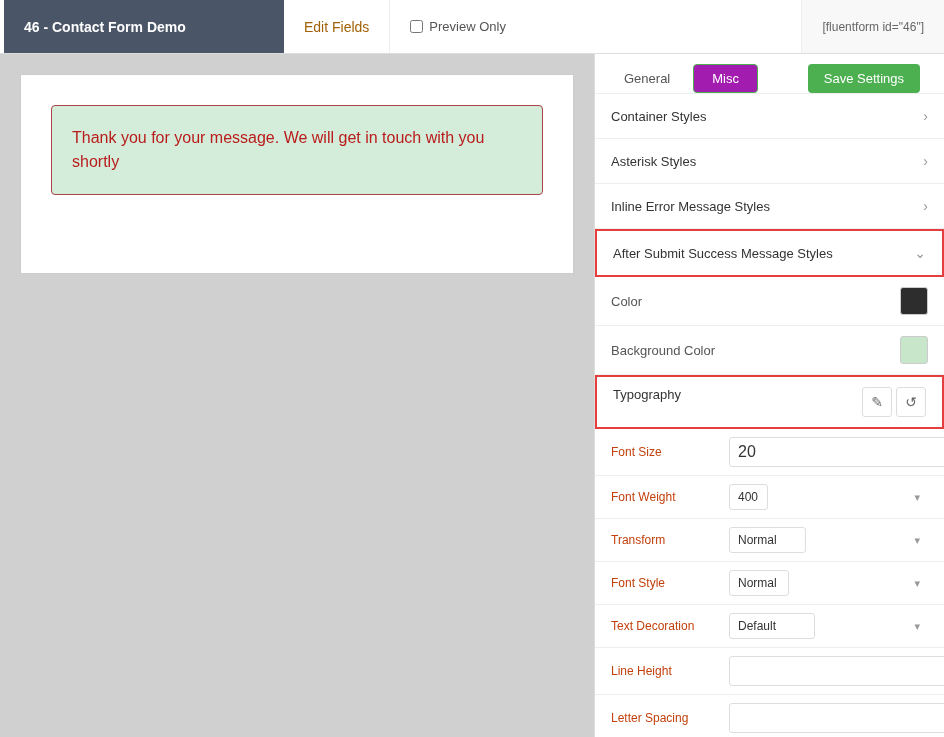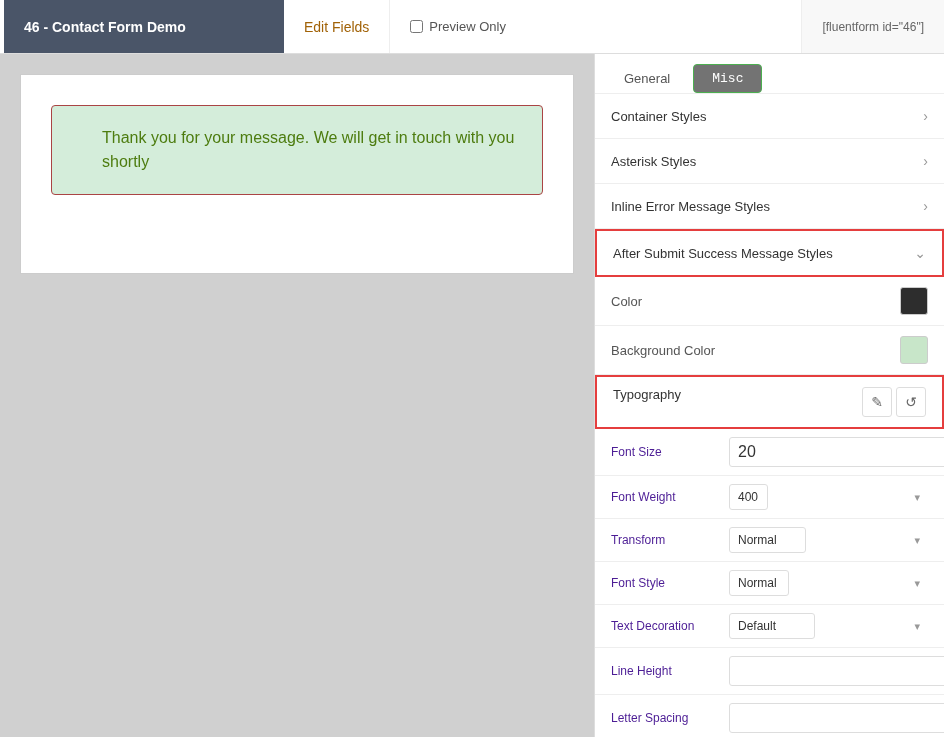--- a/index.html
+++ b/index.html
@@ -13,28 +13,28 @@
     .topbar-preview input[type="checkbox"] { margin: 0; }
     .topbar-shortcode { margin-left: auto; padding: 0 20px; color: #666; font-size: 12px; background: #f8f8f8; height: 100%; display: flex; align-items: center; border-left: 1px solid #eee; }
 
     
     .main { display: flex; flex: 1; overflow: hidden; }
 
     
     .left-panel { flex: 1; background: #d0d0d0; padding: 20px; overflow: auto; position: relative; }
     .form-preview-area { background: #fff; border: 1px solid #ccc; min-height: 200px; padding: 20px; position: relative; }
     .success-message-box { border: 1px solid #a44; background: #d4edda; border-radius: 4px; padding: 20px 20px; margin: 10px; }
-    .success-message-text { color: #4d7c0f; font-size: 16px; line-height: 1.5; margin-left: 30px; }
+    .success-message-text { color: #b91c1c; font-size: 16px; line-height: 1.5; }
 
     
     .right-panel { width: 350px; background: #fff; border-left: 1px solid #ddd; display: flex; flex-direction: column; overflow: hidden; }
 
     .right-panel-tabs { display: flex; align-items: center; padding: 10px 24px 0 10px; border-bottom: 1px solid #eee; gap: 4px; flex-shrink: 0; }
     .tab-btn { padding: 6px 18px; border: none; background: none; cursor: pointer; font-size: 13px; color: #555; border-radius: 4px 4px 0 0; border: 1px solid transparent; }
-    .tab-btn.active { background: #737373; color: #fff; border-color: #4CAF50; border-radius: 4px; font-family: Liberation Mono, monospace; }
+    .tab-btn.active { background: #a21caf; color: #fff; border-color: #4CAF50; border-radius: 4px; }
     .tab-btn.inactive { color: #555; }
     .save-btn { margin-left: auto; background: #4CAF50; color: #fff; border: none; padding: 7px 16px; border-radius: 4px; cursor: pointer; font-size: 13px; font-weight: 500; }
 
     .right-panel-content { flex: 1; overflow-y: auto; }
 
     
     .section-row { display: flex; align-items: center; justify-content: space-between; padding: 14px 16px; border-bottom: 1px solid #eee; cursor: pointer; }
     .section-label { font-size: 13px; color: #333; }
     .section-chevron { color: #999; font-size: 14px; }
 
@@ -51,21 +51,21 @@
 
     
     .prop-row { display: flex; align-items: center; justify-content: space-between; padding: 10px 16px; border-bottom: 1px solid #eee; gap: 36px; }
     .prop-label { font-size: 13px; color: #555; }
     .color-swatch { width: 28px; height: 28px; border: 1px solid #ccc; border-radius: 3px; cursor: pointer; }
     .color-swatch.dark { background: #2d2d2d; }
     .color-swatch.green { background: #c8e6c9; }
 
     
     .font-prop-row { display: flex; align-items: center; padding: 8px 16px; border-bottom: 1px solid #eee; gap: 8px; }
-    .font-prop-label { font-size: 12px; color: #4c1d95; width: 110px; flex-shrink: 0; }
+    .font-prop-label { font-size: 12px; color: #c2410c; width: 110px; flex-shrink: 0; }
     .font-prop-value { flex: 1; border: 1px solid #ddd; border-radius: 3px; padding: 5px 8px; font-size: 16px; color: #333; background: #fff; }
     .font-prop-select { flex: 1; border: 1px solid #ddd; border-radius: 3px; padding: 5px 8px; font-size: 12px; color: #333; background: #fff; appearance: none; cursor: pointer; }
     .select-wrapper { flex: 1; position: relative; }
     .select-wrapper::after { content: '▾'; position: absolute; right: 8px; top: 50%; transform: translateY(-50%); color: #999; pointer-events: none; font-size: 11px; }
 
     
     .right-panel-content::-webkit-scrollbar { width: 6px; }
     .right-panel-content::-webkit-scrollbar-track { background: #f1f1f1; }
     .right-panel-content::-webkit-scrollbar-thumb { background: #ccc; border-radius: 3px; }
   </style>
@@ -96,20 +96,21 @@
         <div class="success-message-text">Thank you for your message. We will get in touch with you shortly</div>
       </div>
     </div>
   </div>
 
   <div class="right-panel">
 
     <div class="right-panel-tabs">
       <button class="tab-btn inactive">General</button>
       <button class="tab-btn active">Misc</button>
+      <button class="save-btn">Save Settings</button>
     </div>
 
     <div class="right-panel-content">
 
       <div class="section-row">
         <span class="section-label">Container Styles</span>
         <span class="section-chevron">›</span>
       </div>
 
       <div class="section-row">

